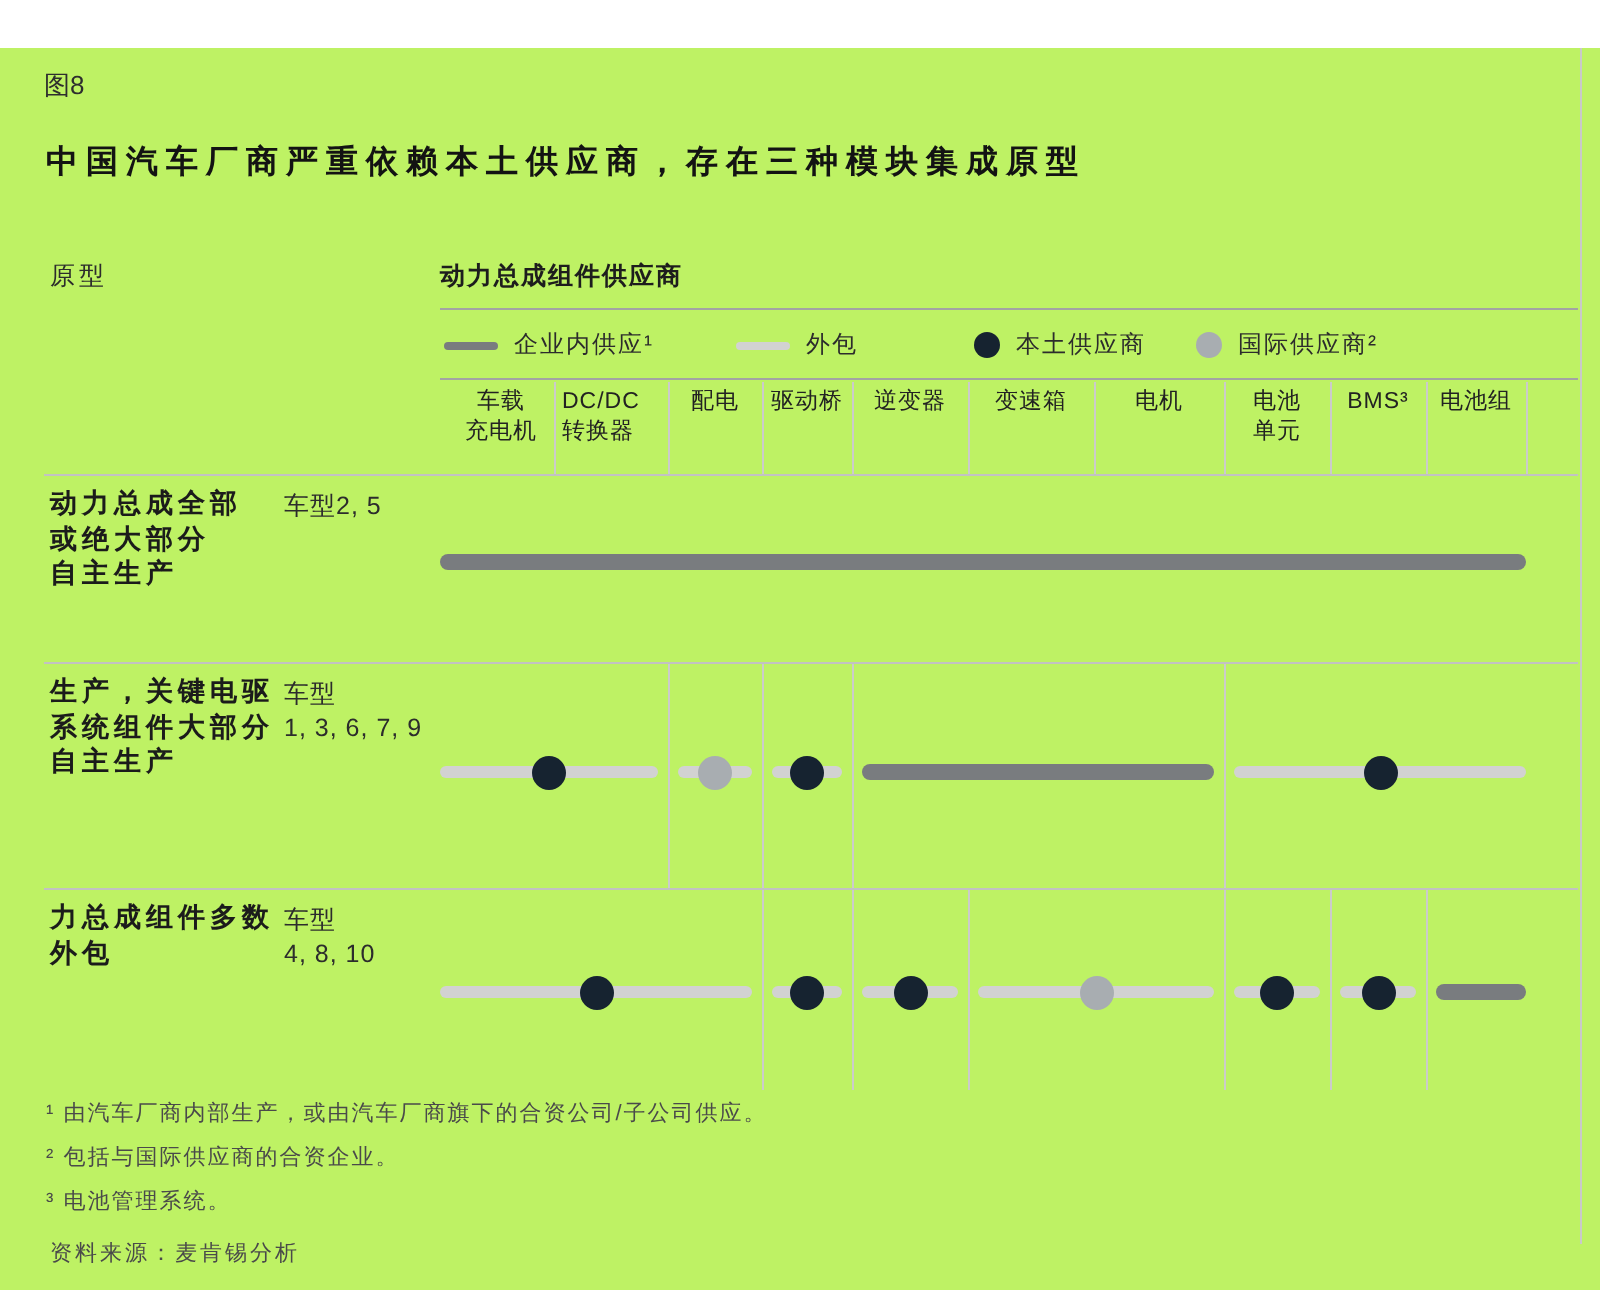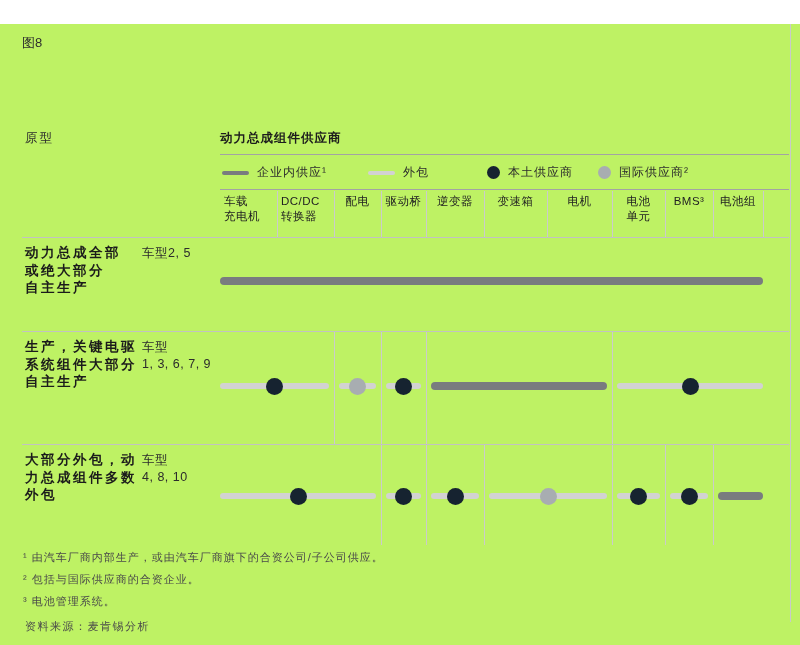--- a/index.html
+++ b/index.html
@@ -41,20 +41,21 @@
   .source { position:absolute; left:25px; top:595px; font-size:11px; color:#4a4a4a; letter-spacing:1.5px; }
 
   .artifact-bottom { position:absolute; left:0; top:640px; width:576px; height:4px; background:#3a3a3a; }
   .artifact-right  { position:absolute; left:790px; top:0; width:1px; height:598px; background:#c9c9c9; }
 </style>
 </head>
 <body>
 
 <div class="page" id="page">
   <div class="fig-label">图8</div>
+  <div class="title">中国汽车厂商严重依赖本土供应商，存在三种模块集成原型</div>
   <div class="row-group-label">原型</div>
   <div class="col-group-label">动力总成组件供应商</div>
 
   <div class="footnotes" id="footnotes">
       <div class="footnote">¹ 由汽车厂商内部生产，或由汽车厂商旗下的合资公司/子公司供应。</div>
       <div class="footnote">² 包括与国际供应商的合资企业。</div>
       <div class="footnote">³ 电池管理系统。</div>
     </div>
   <div class="source">资料来源：麦肯锡分析</div>
 
@@ -71,21 +72,21 @@
       <span>外包</span>
     </div>
     <div class="legend-item" style="left: 487px; top: 140px;">
       <span class="swatch-dot" style="background: rgb(22, 35, 48);"></span>
       <span>本土供应商</span>
     </div>
     <div class="legend-item" style="left: 598px; top: 140px;">
       <span class="swatch-dot" style="background: rgb(168, 173, 177);"></span>
       <span>国际供应商²</span>
     </div>
-    <div class="col-head al" style="left: 224px; top: 170px; width: 53px;">
+    <div class="col-head al" style="left: 224px; top: 170px; width: 53px; text-align: center;">
       <div>车载</div>
       <div>充电机</div>
     </div>
     <div class="col-head al" style="left: 281px; top: 170px; width: 53px;">
       <div>DC/DC</div>
       <div>转换器</div>
     </div>
     <div class="col-head" style="left: 334px; top: 170px; width: 47px;">
       <div>配电</div>
     </div>
@@ -149,21 +150,20 @@
     <div class="vrule" style="left: 381px; top: 308px; width: 1px; height: 112px;"></div>
     <div class="bar" style="left: 386px; top: 359px; width: 35px; height: 6px; background: rgb(210, 210, 210);"></div>
     <div class="dot" style="left: 395px; top: 354px; width: 17px; height: 17px; background: rgb(22, 35, 48);"></div>
     <div class="vrule" style="left: 426px; top: 308px; width: 1px; height: 112px;"></div>
     <div class="bar" style="left: 431px; top: 358px; width: 176px; height: 8px; background: rgb(121, 124, 127);"></div>
     <div class="vrule" style="left: 612px; top: 308px; width: 1px; height: 112px;"></div>
     <div class="bar" style="left: 617px; top: 359px; width: 146px; height: 6px; background: rgb(210, 210, 210);"></div>
     <div class="dot" style="left: 682px; top: 354px; width: 17px; height: 17px; background: rgb(22, 35, 48);"></div>
     <div class="hrule" style="left: 22px; top: 420px; width: 767px; height: 1px;"></div>
     <div class="row-label" style="left: 25px; top: 428px; width: 120px;">
-      <div>大部分外包，动</div>
       <div>力总成组件多数</div>
       <div>外包</div>
     </div>
     <div class="row-models" style="left: 142px; top: 428px;">
       <div>车型</div>
       <div>4, 8, 10</div>
     </div>
     <div class="bar" style="left: 220px; top: 469px; width: 156px; height: 6px; background: rgb(210, 210, 210);"></div>
     <div class="dot" style="left: 290px; top: 464px; width: 17px; height: 17px; background: rgb(22, 35, 48);"></div>
     <div class="vrule" style="left: 381px; top: 421px; width: 1px; height: 100px;"></div>

